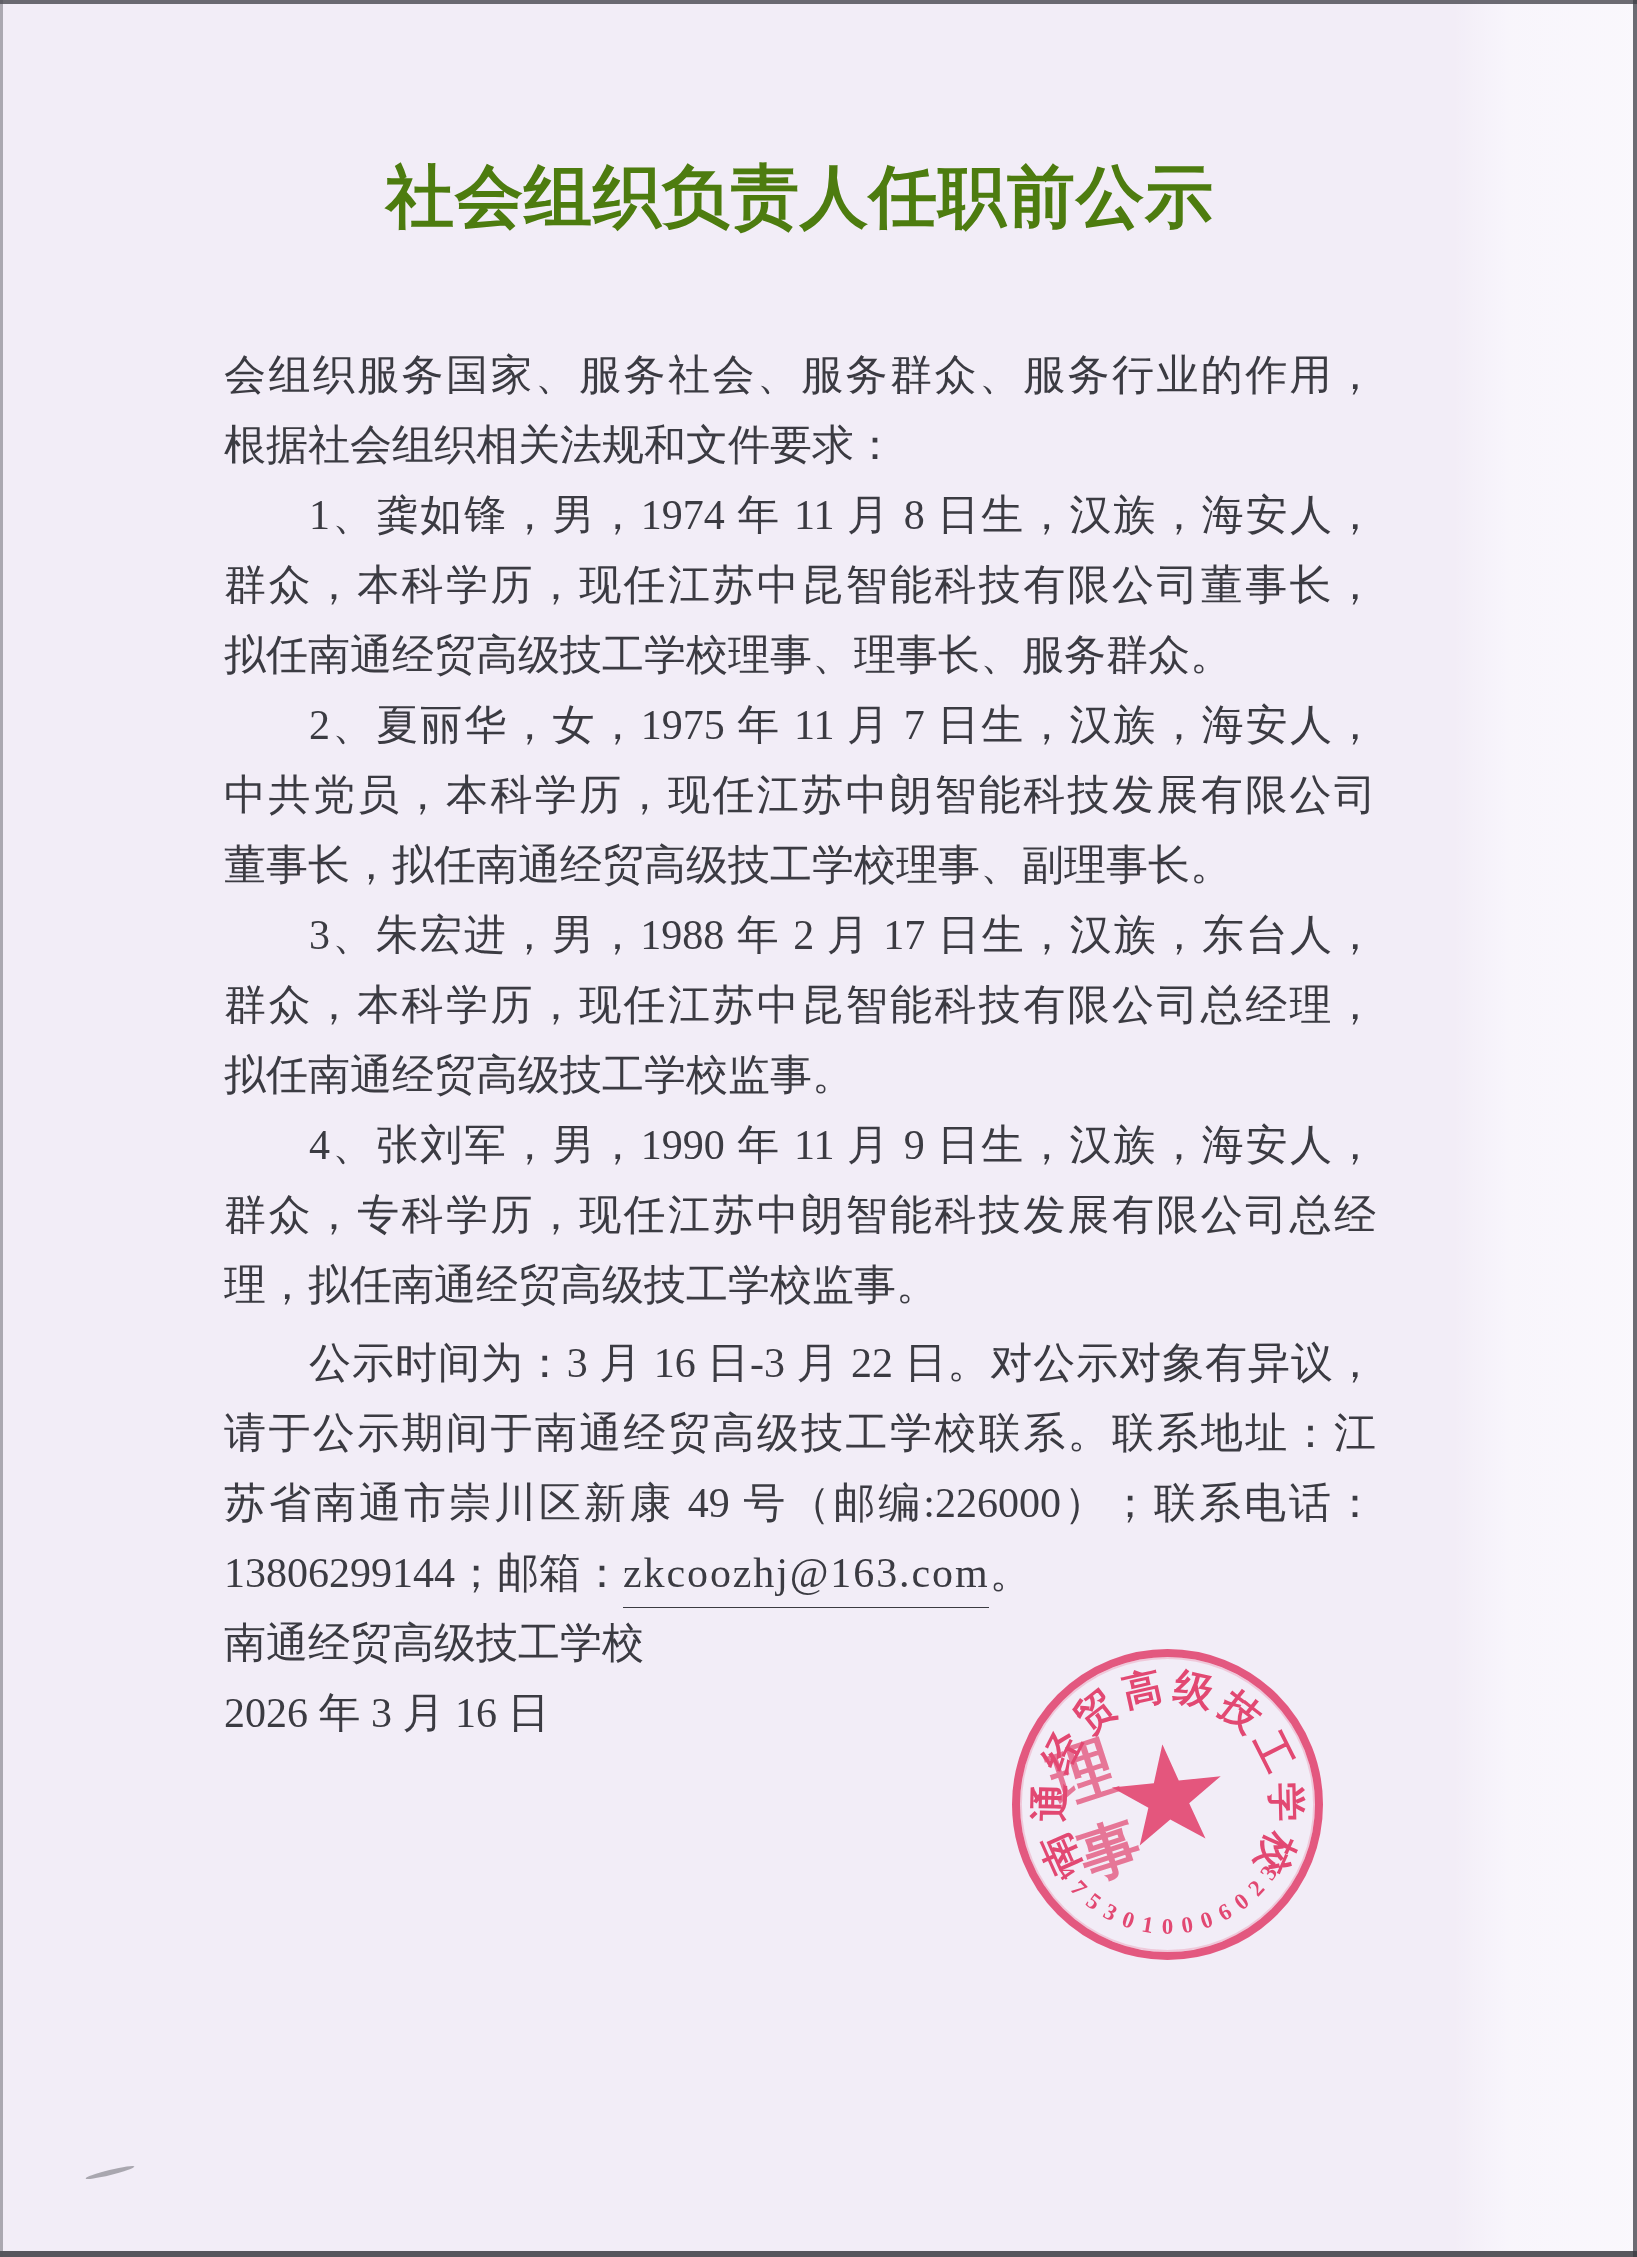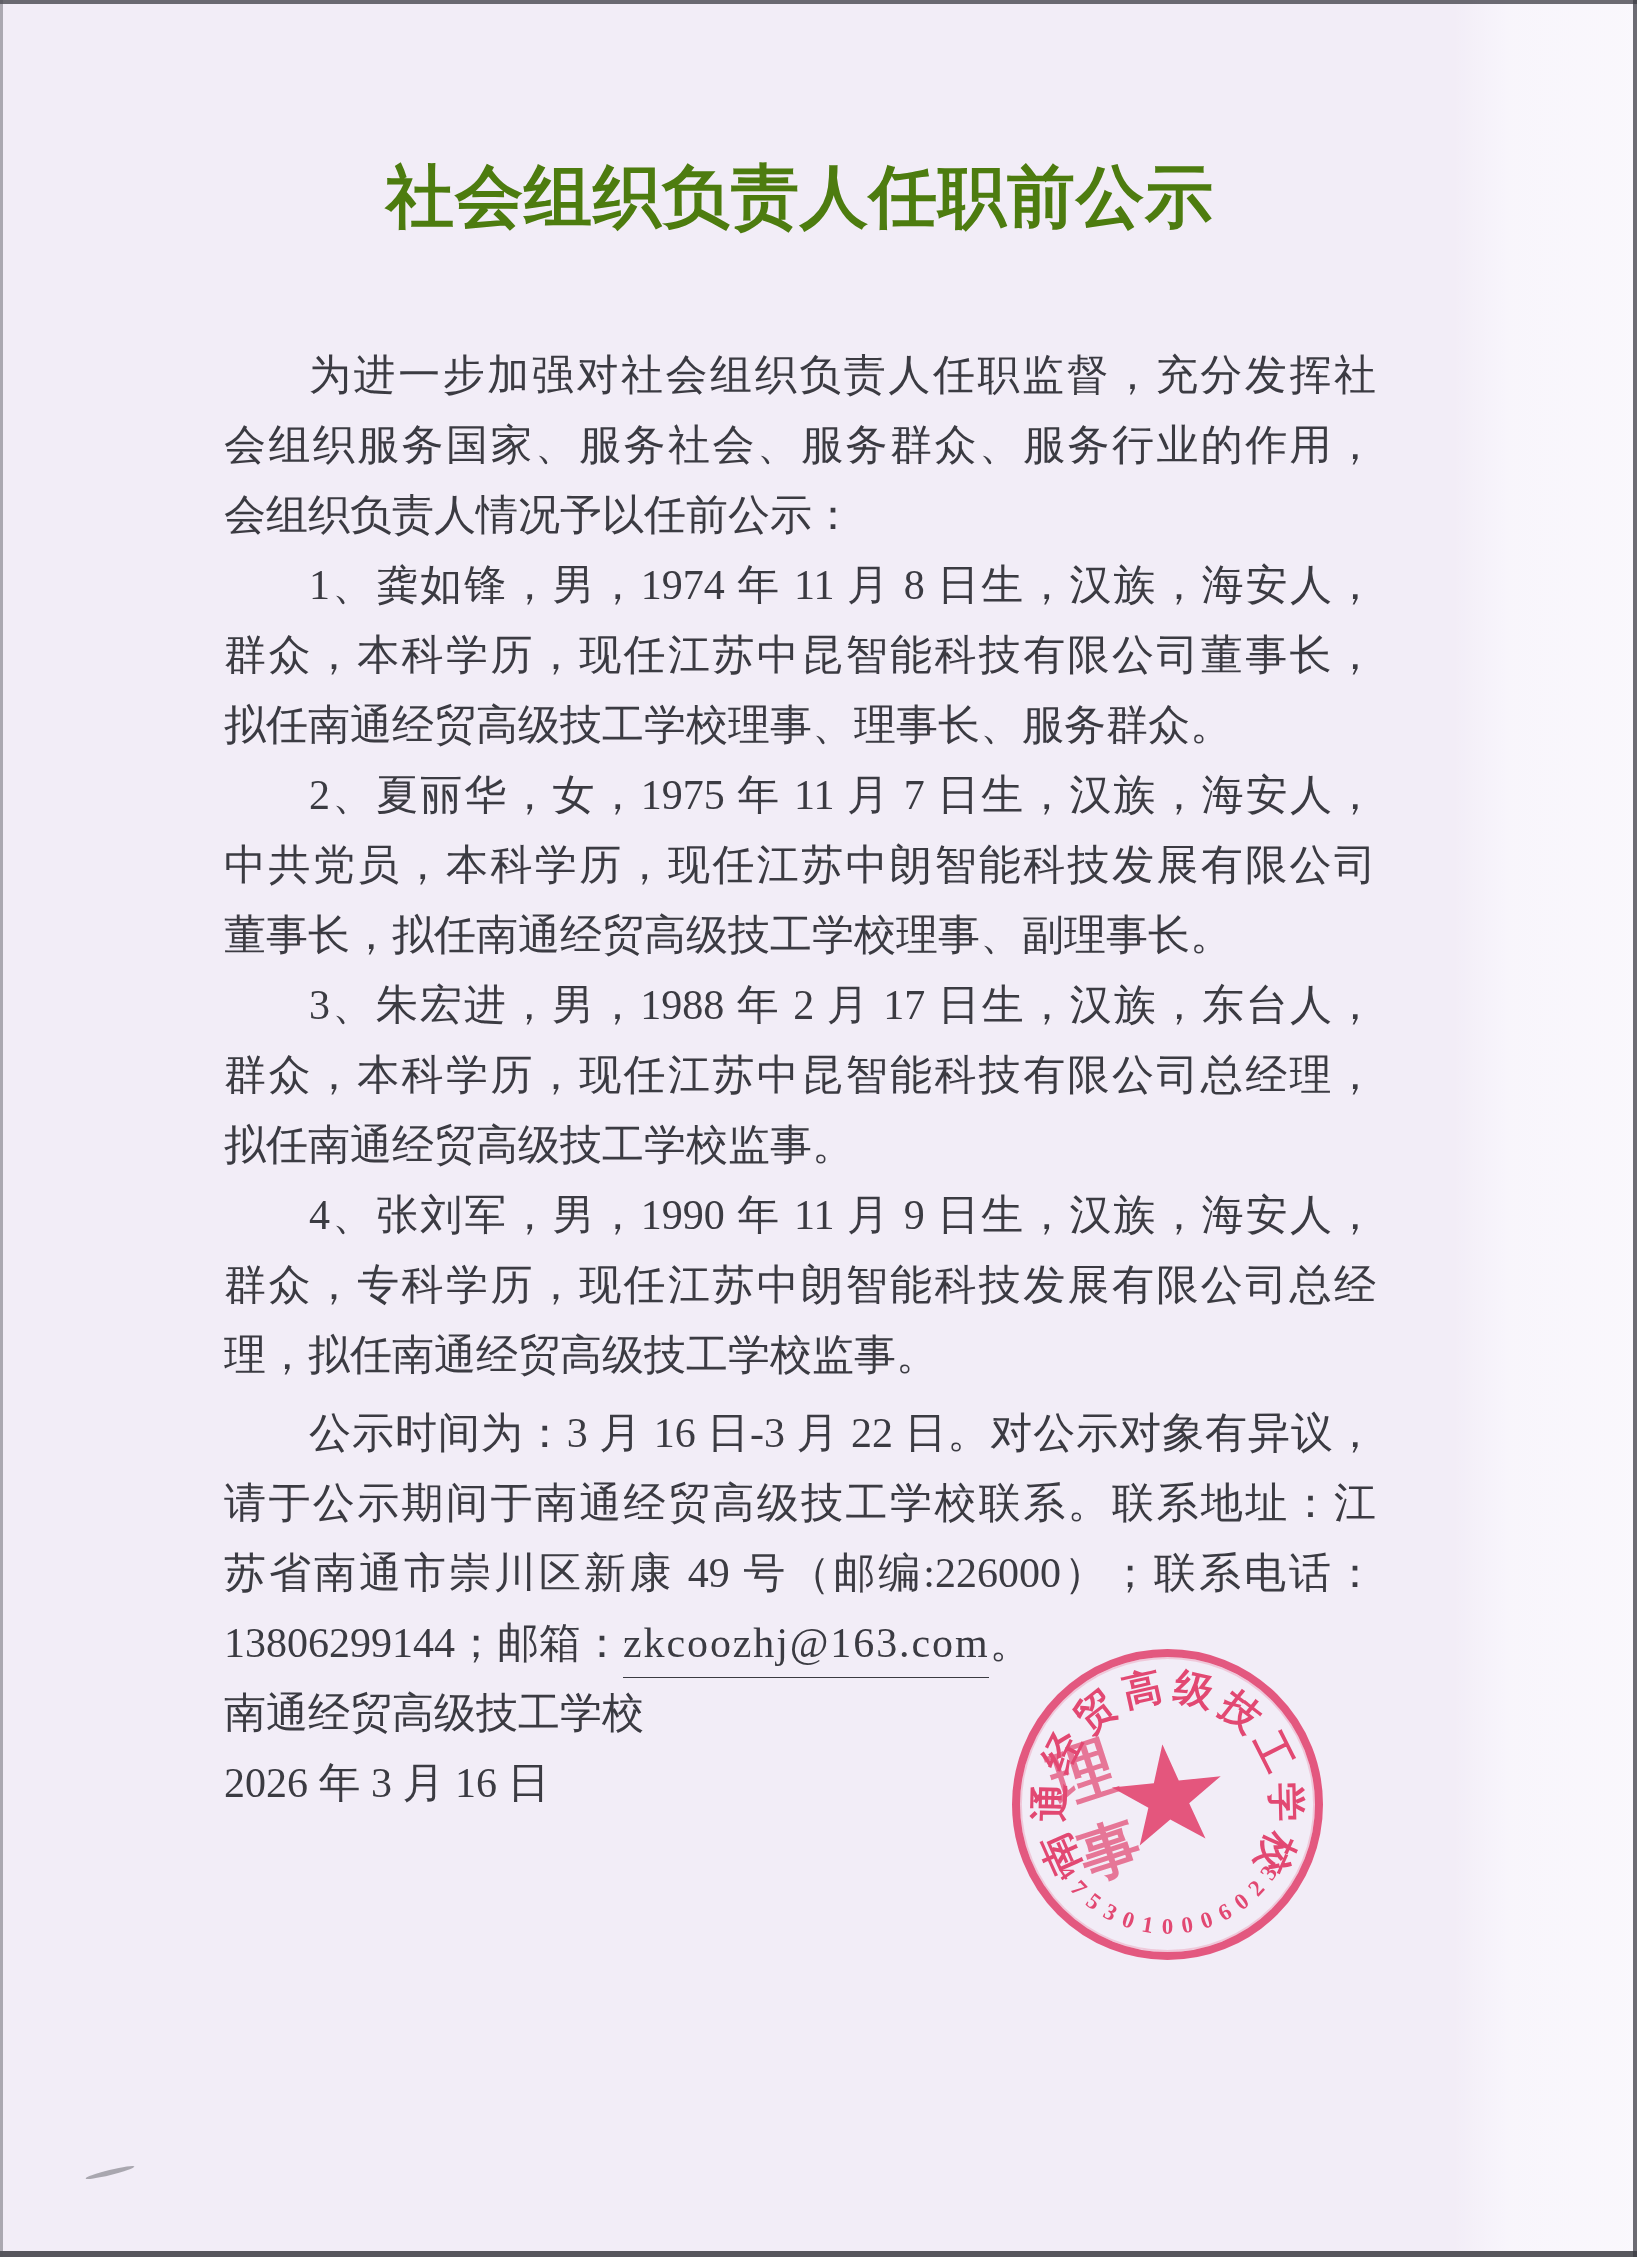--- a/index.html
+++ b/index.html
@@ -83,23 +83,22 @@
 </head>
 <body>
 
 <div class="page">
 
   <div class="light-strip"></div>
 
   <div class="content">
     <h1 class="title">社会组织负责人任职前公示</h1>
     <div class="body-text">
-        <div class="line indent fill">为进一步加强对社会组织负责人任职监督，充分发挥社</div>
         <div class="line fill">会组织服务国家、服务社会、服务群众、服务行业的作用，</div>
-        <div class="line">会组织负责人情况予以任前公示：</div>
+        <div class="line">根据社会组织相关法规和文件要求：</div>
         <div class="line indent fill">1、龚如锋，男，1974 年 11 月 8 日生，汉族，海安人，</div>
         <div class="line fill">群众，本科学历，现任江苏中昆智能科技有限公司董事长，</div>
         <div class="line">拟任南通经贸高级技工学校理事、理事长、服务群众。</div>
         <div class="line indent fill">2、夏丽华，女，1975 年 11 月 7 日生，汉族，海安人，</div>
         <div class="line fill">中共党员，本科学历，现任江苏中朗智能科技发展有限公司</div>
         <div class="line">董事长，拟任南通经贸高级技工学校理事、副理事长。</div>
         <div class="line indent fill">3、朱宏进，男，1988 年 2 月 17 日生，汉族，东台人，</div>
         <div class="line fill">群众，本科学历，现任江苏中昆智能科技有限公司总经理，</div>
         <div class="line">拟任南通经贸高级技工学校监事。</div>
         <div class="line indent fill">4、张刘军，男，1990 年 11 月 9 日生，汉族，海安人，</div>

